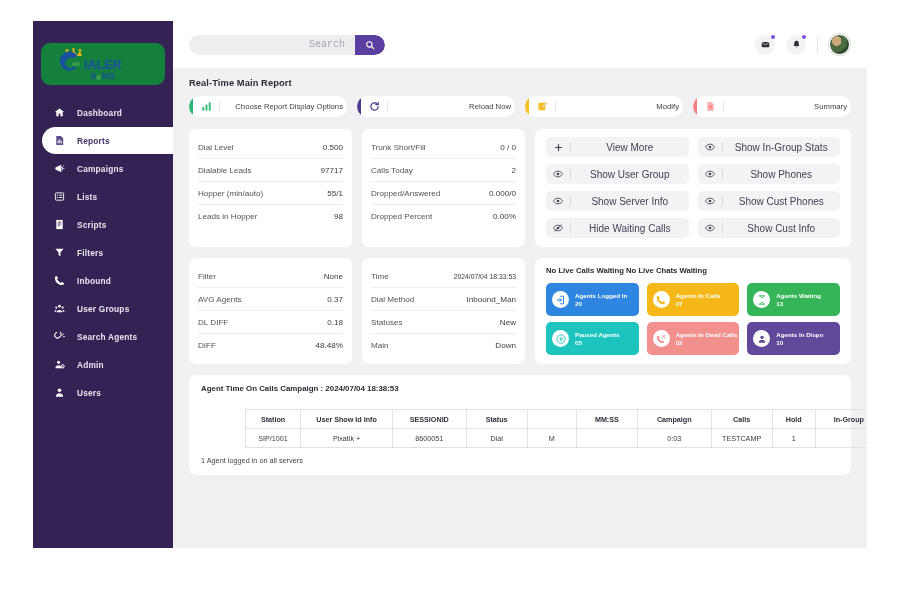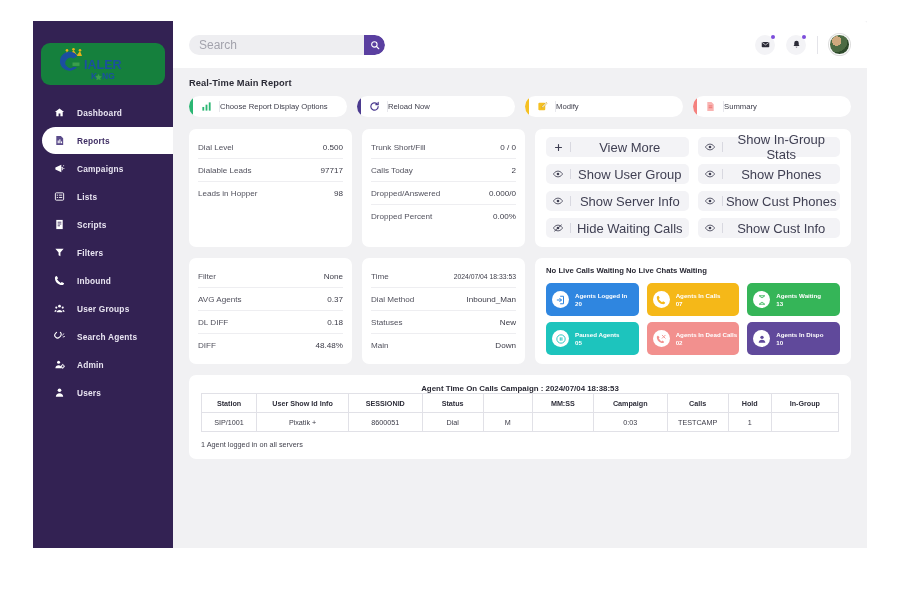--- a/index.html
+++ b/index.html
@@ -82,22 +82,23 @@
     background: #eeeef1;
     border-radius: 13px;
     height: 20px;
     width: 196px;
     overflow: hidden;
   }
   .search-box input {
     border: none; outline: none; background: transparent;
     flex: 1; height: 100%;
     padding: 0 10px;
-    font-size: 12px; color: #6b6b76;
-    font-family: Liberation Sans, sans-serif;
+    font-size: 10px; color: #6b6b76;
+    font-family: Liberation Mono, monospace;
+    text-align: right;
   }
   .search-box input::placeholder { color: #a3a3ad; }
   .search-btn {
     width: 30px; height: 20px;
     background: #5a3fa0;
     border-top-right-radius: 13px; border-bottom-right-radius: 13px;
     display:flex; align-items:center; justify-content:center;
     border: none; cursor: pointer;
   }
   #topbar-right { margin-left: auto; display:flex; align-items:center; gap: 11px; }
@@ -140,21 +141,21 @@
     border-radius: 11px;
     display:flex; align-items:center;
     position: relative;
     overflow:hidden;
     border: none; padding: 0; cursor: pointer;
     font-family: "Liberation Sans", sans-serif;
   }
   .act-accent { width: 4px; height: 100%; flex:0 0 4px; border-radius: 11px 0 0 11px; }
   .act-ic { width: 26px; display:flex; align-items:center; justify-content:center; flex:0 0 26px; }
   .act-sep { width:1px; height: 11px; background:#e7e7ec; flex:0 0 1px; }
-  .act-lbl { flex:1; text-align:left; font-size: 7.7px; color: #3d3d4a; padding-right: 4px; }
+  .act-lbl { flex:1; text-align:right; font-size: 7.7px; color: #3d3d4a; padding-right: 4px; }
 
   
   .row { display: flex; gap: 10px; margin-bottom: 11px; }
   .panel {
     background: #ffffff;
     border-radius: 7px;
   }
   .p-small { width: 163px; flex: 0 0 163px; padding: 7px 9px; }
   .p-wide  { flex: 1; padding: 8px 11px 9px 11px; }
 
@@ -175,21 +176,21 @@
     height: 20px;
     background: #f3f3f6;
     border-radius: 5px;
     display:flex; align-items:center;
     border: none; cursor: pointer;
     font-family: "Liberation Sans", sans-serif;
     padding: 0;
   }
   .tgl-ic { width: 24px; flex:0 0 24px; display:flex; align-items:center; justify-content:center; }
   .tgl-sep { width:1px; height:10px; background:#d8d8e0; flex:0 0 1px; }
-  .tgl-lbl { flex:1; font-size: 13px; color: #3f3f52; padding: 0 3px; }
+  .tgl-lbl { flex:1; font-size: 10px; color: #3f3f52; padding: 0 3px; }
 
   
   .ac-head { font-size: 7.7px; font-weight: bold; color:#2b2b36; margin-bottom: 8px; }
   .ac-grid { display:grid; grid-template-columns: repeat(3, 1fr); gap: 6px 8px; }
   .ac {
     border-radius: 5px;
     height: 33px;
     display:flex; align-items:center;
     padding-left: 6px; gap: 6px;
     cursor: pointer;
@@ -202,22 +203,22 @@
   }
   .ac-txt { color:#ffffff; line-height: 1.25; }
   .ac-t { font-size: 6.2px; font-weight: bold; }
   .ac-n { font-size: 6.2px; font-weight: bold; }
 
   
   #tbl-panel {
     background:#ffffff; border-radius: 7px;
     padding: 9px 12px 10px 12px;
   }
-  #tbl-title { font-size: 7.9px; font-weight: bold; color:#2b2b36; margin-bottom: 0; text-align: center; }
-  table { border-collapse: collapse; width: 100%; table-layout: fixed; }
+  #tbl-title { font-size: 7.9px; font-weight: bold; color:#2b2b36; margin-bottom: 16px; }
+  table { border-collapse: collapse; width: 100%; table-layout: fixed; margin-left: 44px; }
   th, td {
     border: 1px solid #e1e1e7;
     height: 19px;
     font-size: 7.2px;
     text-align:center;
     color:#3a3a46;
     font-weight: normal;
     overflow: hidden;
     white-space: nowrap;
   }
@@ -455,20 +456,24 @@
 
       <div class="row">
         <div class="panel p-small">
           <div class="kv">
               <span class="k">Dial Level</span>
               <span class="v">0.500</span>
             </div>
           <div class="kv">
               <span class="k">Dialable Leads</span>
               <span class="v">97717</span>
+            </div>
+          <div class="kv">
+              <span class="k">Hopper (min/auto)</span>
+              <span class="v">55/1</span>
             </div>
           <div class="kv">
               <span class="k">Leads in Hopper</span>
               <span class="v">98</span>
             </div>
         </div>
 
         <div class="panel p-small">
           <div class="kv">
               <span class="k">Trunk Short/Fill</span>

